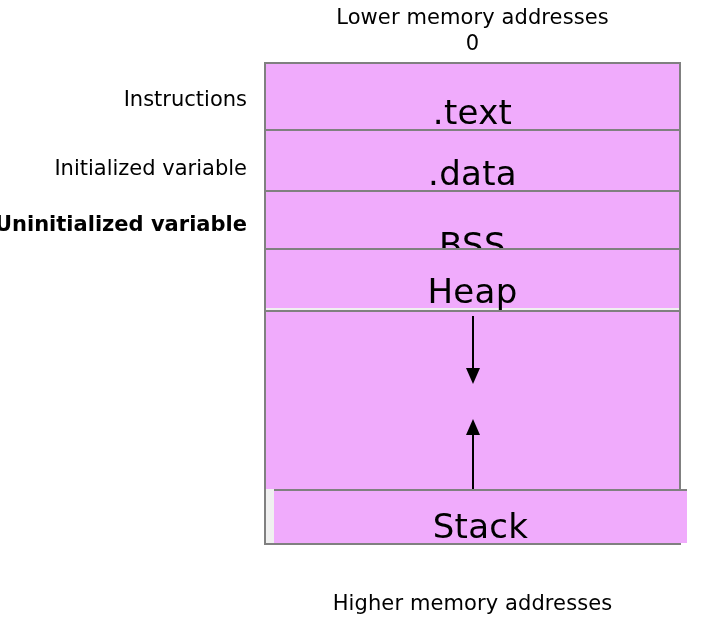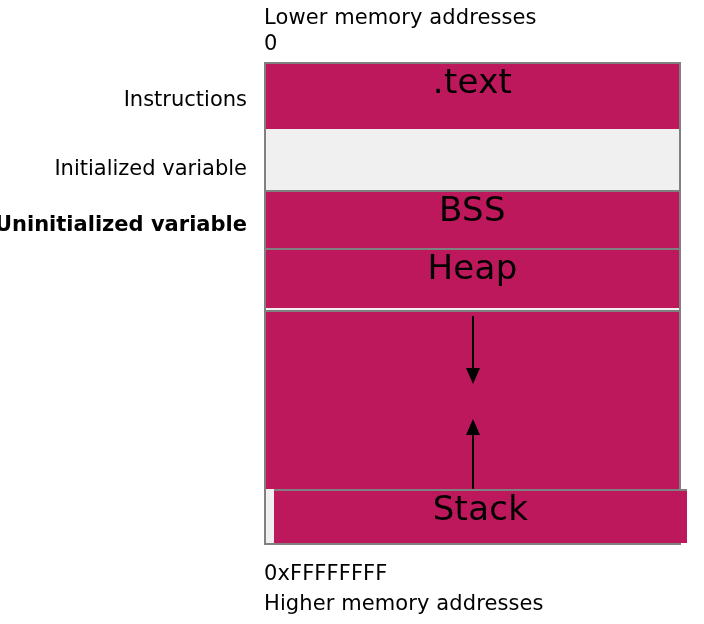--- a/index.html
+++ b/index.html
@@ -24,21 +24,21 @@
     width: 704px;
     height: 624px;
     background: #ffffff;
   }
 
   
   .caption {
     position: absolute;
     left: 264px;
     width: 417px;
-    text-align: left;
+    text-align: center;
     font-size: 21px;
     line-height: 26px;
     letter-spacing: 0.1px;
     white-space: nowrap;
   }
   #caption-top-line1 { top: 4px; }
   #caption-top-line2 { top: 30px; }
   #caption-bottom-line1 { top: 560px; }
   #caption-bottom-line2 { top: 590px; }
 
@@ -52,23 +52,23 @@
     box-sizing: border-box;
     border: 2px solid #808080;
     background: #f0f0f0;
   }
 
   .segment {
     position: absolute;
     left: 0;
     width: 100%;
     box-sizing: border-box;
-    background: #be185d;
+    background: #f0abfc;
     display: flex;
-    align-items: flex-start;
+    align-items: flex-end;
     justify-content: center;
   }
   .segment + .segment { border-top: 2px solid #808080; }
 
   .segment-label {
     font-size: 34px;
     line-height: 34px;
     letter-spacing: 0.3px;
     color: #000000;
     white-space: nowrap;
@@ -146,20 +146,23 @@
   <div class="side-label" id="side-label-instructions">Instructions</div>
   <div class="side-label" id="side-label-initialized">Initialized variable</div>
   <div class="side-label" id="side-label-uninitialized">Uninitialized variable</div>
 
   <div class="memory-box">
 
     <div class="segment" id="segment-text">
       <span class="segment-label">.text</span>
     </div>
 
+    <div class="segment" id="segment-data">
+      <span class="segment-label">.data</span>
+    </div>
 
     <div class="segment" id="segment-bss">
       <span class="segment-label">BSS</span>
     </div>
 
     <div class="segment" id="segment-heap">
       <span class="segment-label">Heap</span>
     </div>
 
     <div class="segment" id="segment-gap">
@@ -172,16 +175,15 @@
         <div class="arrow-line"></div>
       </div>
     </div>
 
     <div class="segment" id="segment-stack">
       <span class="segment-label">Stack</span>
     </div>
 
   </div>
 
-  <div class="caption" id="caption-bottom-line1">0xFFFFFFFF</div>
   <div class="caption" id="caption-bottom-line2">Higher memory addresses</div>
 
 </div>
 
 </body></html>

